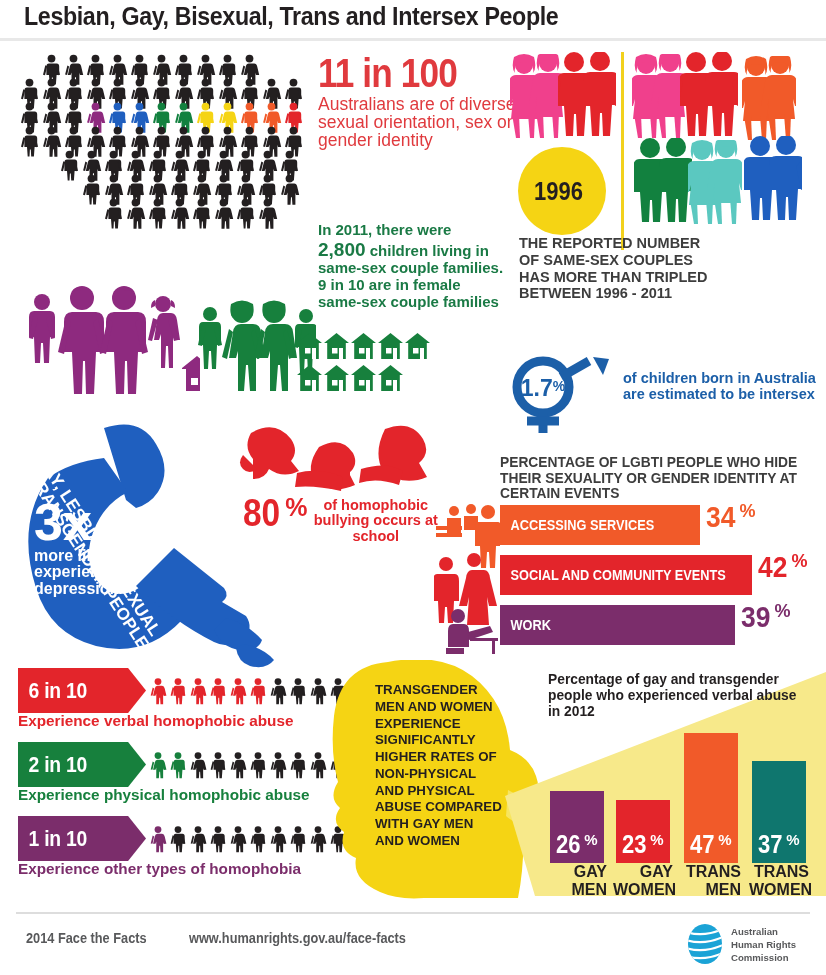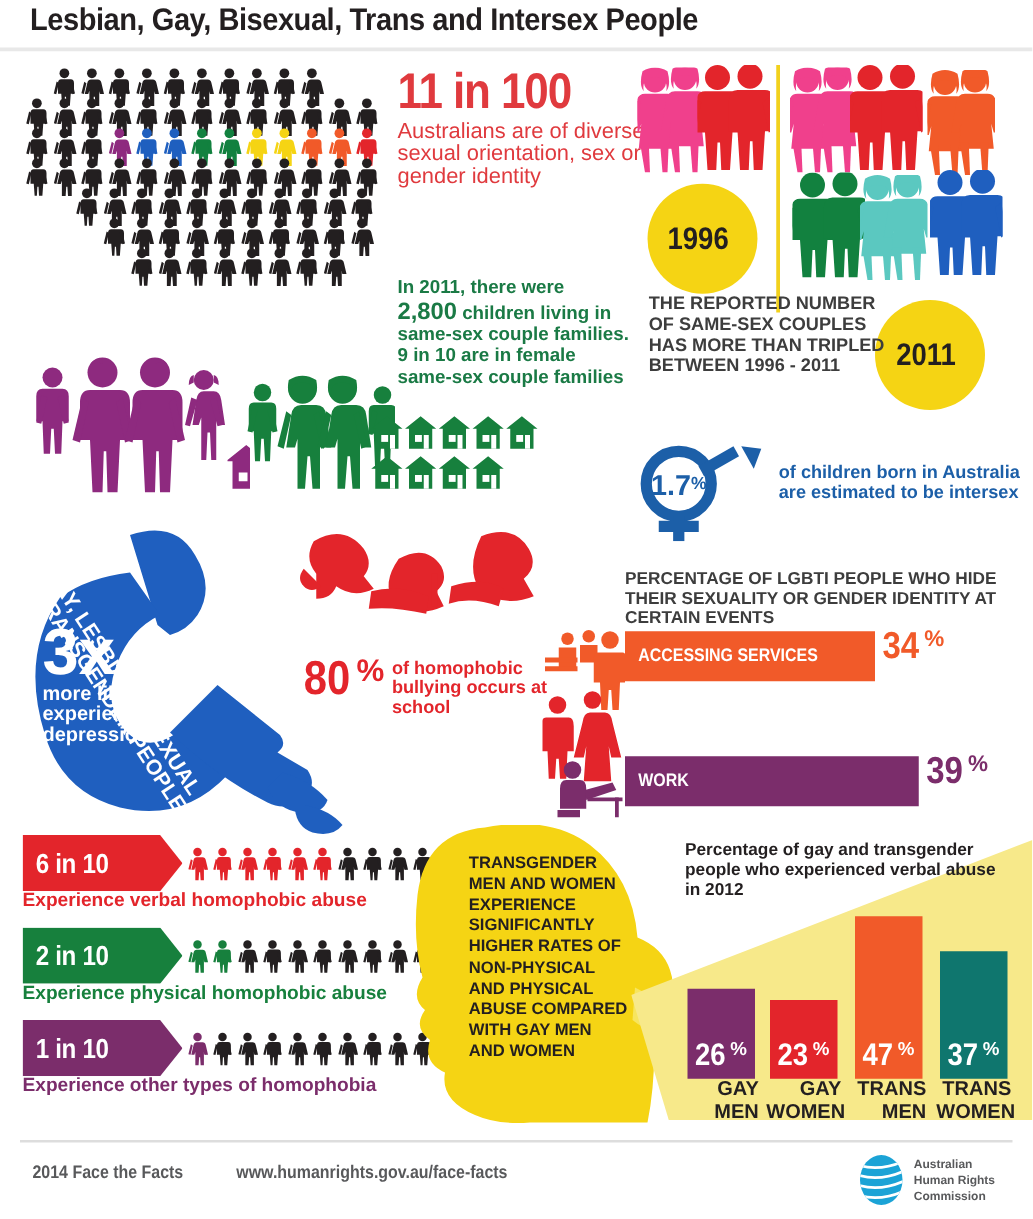--- a/index.html
+++ b/index.html
@@ -91,21 +91,21 @@
   #dep-txt .n3 { font-size:52px; font-weight:bold; line-height:0.88; }
   #dep-txt .are { font-size:17px; font-weight:bold; }
   #dep-txt .more { font-size:16px; font-weight:bold; line-height:1.03; margin-top:2px; }
   #dep-ribbon { position:absolute; left:40px; top:432px; width:270px; height:64px;
                 transform:rotate(57deg); transform-origin:left top; }
   #dep-ribbon .rtxt { font-size:17px; font-weight:bold; color:#fff; line-height:1.0;
                       text-align:center; text-transform:uppercase; padding-top:4px; }
 
   
   #bully { position:absolute; left:237px; top:425px; width:200px; height:90px; }
-  #bully-stat { position:absolute; left:243px; top:526px; width:195px; }
+  #bully-stat { position:absolute; left:243px; top:496px; width:195px;text-align:center; }
   #bully-stat .n { font-size:38px; font-weight:bold; color:#e3252b; line-height:0.9; }
   #bully-stat .pc { font-size:25px; }
   #bully-stat .t { font-size:14.5px; font-weight:bold; color:#e3252b; line-height:1.06; }
 
   
   #abuse { position:absolute; left:18px; top:668px; width:340px; height:220px; }
   .ab-row { position:absolute; left:0; width:340px; height:68px; }
   .ab-arrow { position:absolute; left:0; top:0; height:45px; width:128px;
               display:flex; align-items:center; }
   .ab-arrow .albl { color:#fff; font-weight:bold; font-size:22px; padding-left:12px;
@@ -1216,23 +1216,20 @@
             <circle cx="42" cy="9" r="10"></circle>
             <path d="M30 20h24q7 0 7 9v24h-7l-2 31h-7l-1-23h-2l-1 23h-7l-2-31h-7V29q0-9 7-9z"></path>
             <path d="M57 26 62 52l-5 2-5-24z"></path>
           </g>
         </svg></div>
     </div>
   <div id="divider-vert"></div>
 
   <div class="ybubble" id="bub1996">
     <span class="cond">1996</span>
-  </div>
-  <div class="ybubble" id="bub2011">
-    <span class="cond">2011</span>
   </div>
   <div id="tripled">THE REPORTED NUMBER OF SAME-SEX COUPLES HAS MORE THAN TRIPLED BETWEEN 1996 - 2011</div>
 
   <div id="intersex">
     <svg width="126" height="78" viewBox="0 0 126 78">
       <g fill="none" stroke="#1c5fa8" stroke-width="9">
         <circle cx="46" cy="32" r="26"></circle>
         <line x1="64" y1="14" x2="92" y2="-2" transform="translate(0,8)"></line>
         <line x1="46" y1="58" x2="46" y2="78"></line>
         <line x1="30" y1="66" x2="62" y2="66"></line>
@@ -1276,20 +1273,26 @@
     </svg>
   </div>
 
   <div id="hidebars">
       <div class="hbrow" style="top: 0px;">
         <div class="hbar" style="width: 200px; background: rgb(241, 90, 41);">
           <span class="hlbl cond">ACCESSING SERVICES</span>
         </div>
         <div class="hpct" style="left: 206px; color: rgb(241, 90, 41);"><span class="cond" style="display:inline-block">34</span><span class="pc">%</span></div>
       </div>
+      <div class="hbrow" style="top: 50px;">
+        <div class="hbar" style="width: 252px; background: rgb(227, 37, 43);">
+          <span class="hlbl cond">SOCIAL AND COMMUNITY EVENTS</span>
+        </div>
+        <div class="hpct" style="left: 258px; color: rgb(227, 37, 43);"><span class="cond" style="display:inline-block">42</span><span class="pc">%</span></div>
+      </div>
       <div class="hbrow" style="top: 100px;">
         <div class="hbar" style="width: 235px; background: rgb(123, 45, 107);">
           <span class="hlbl cond">WORK</span>
         </div>
         <div class="hpct" style="left: 241px; color: rgb(123, 45, 107);"><span class="cond" style="display:inline-block">39</span><span class="pc">%</span></div>
       </div>
     </div>
 
   <div id="depression">
     <svg width="300" height="250" viewBox="0 0 300 250">

